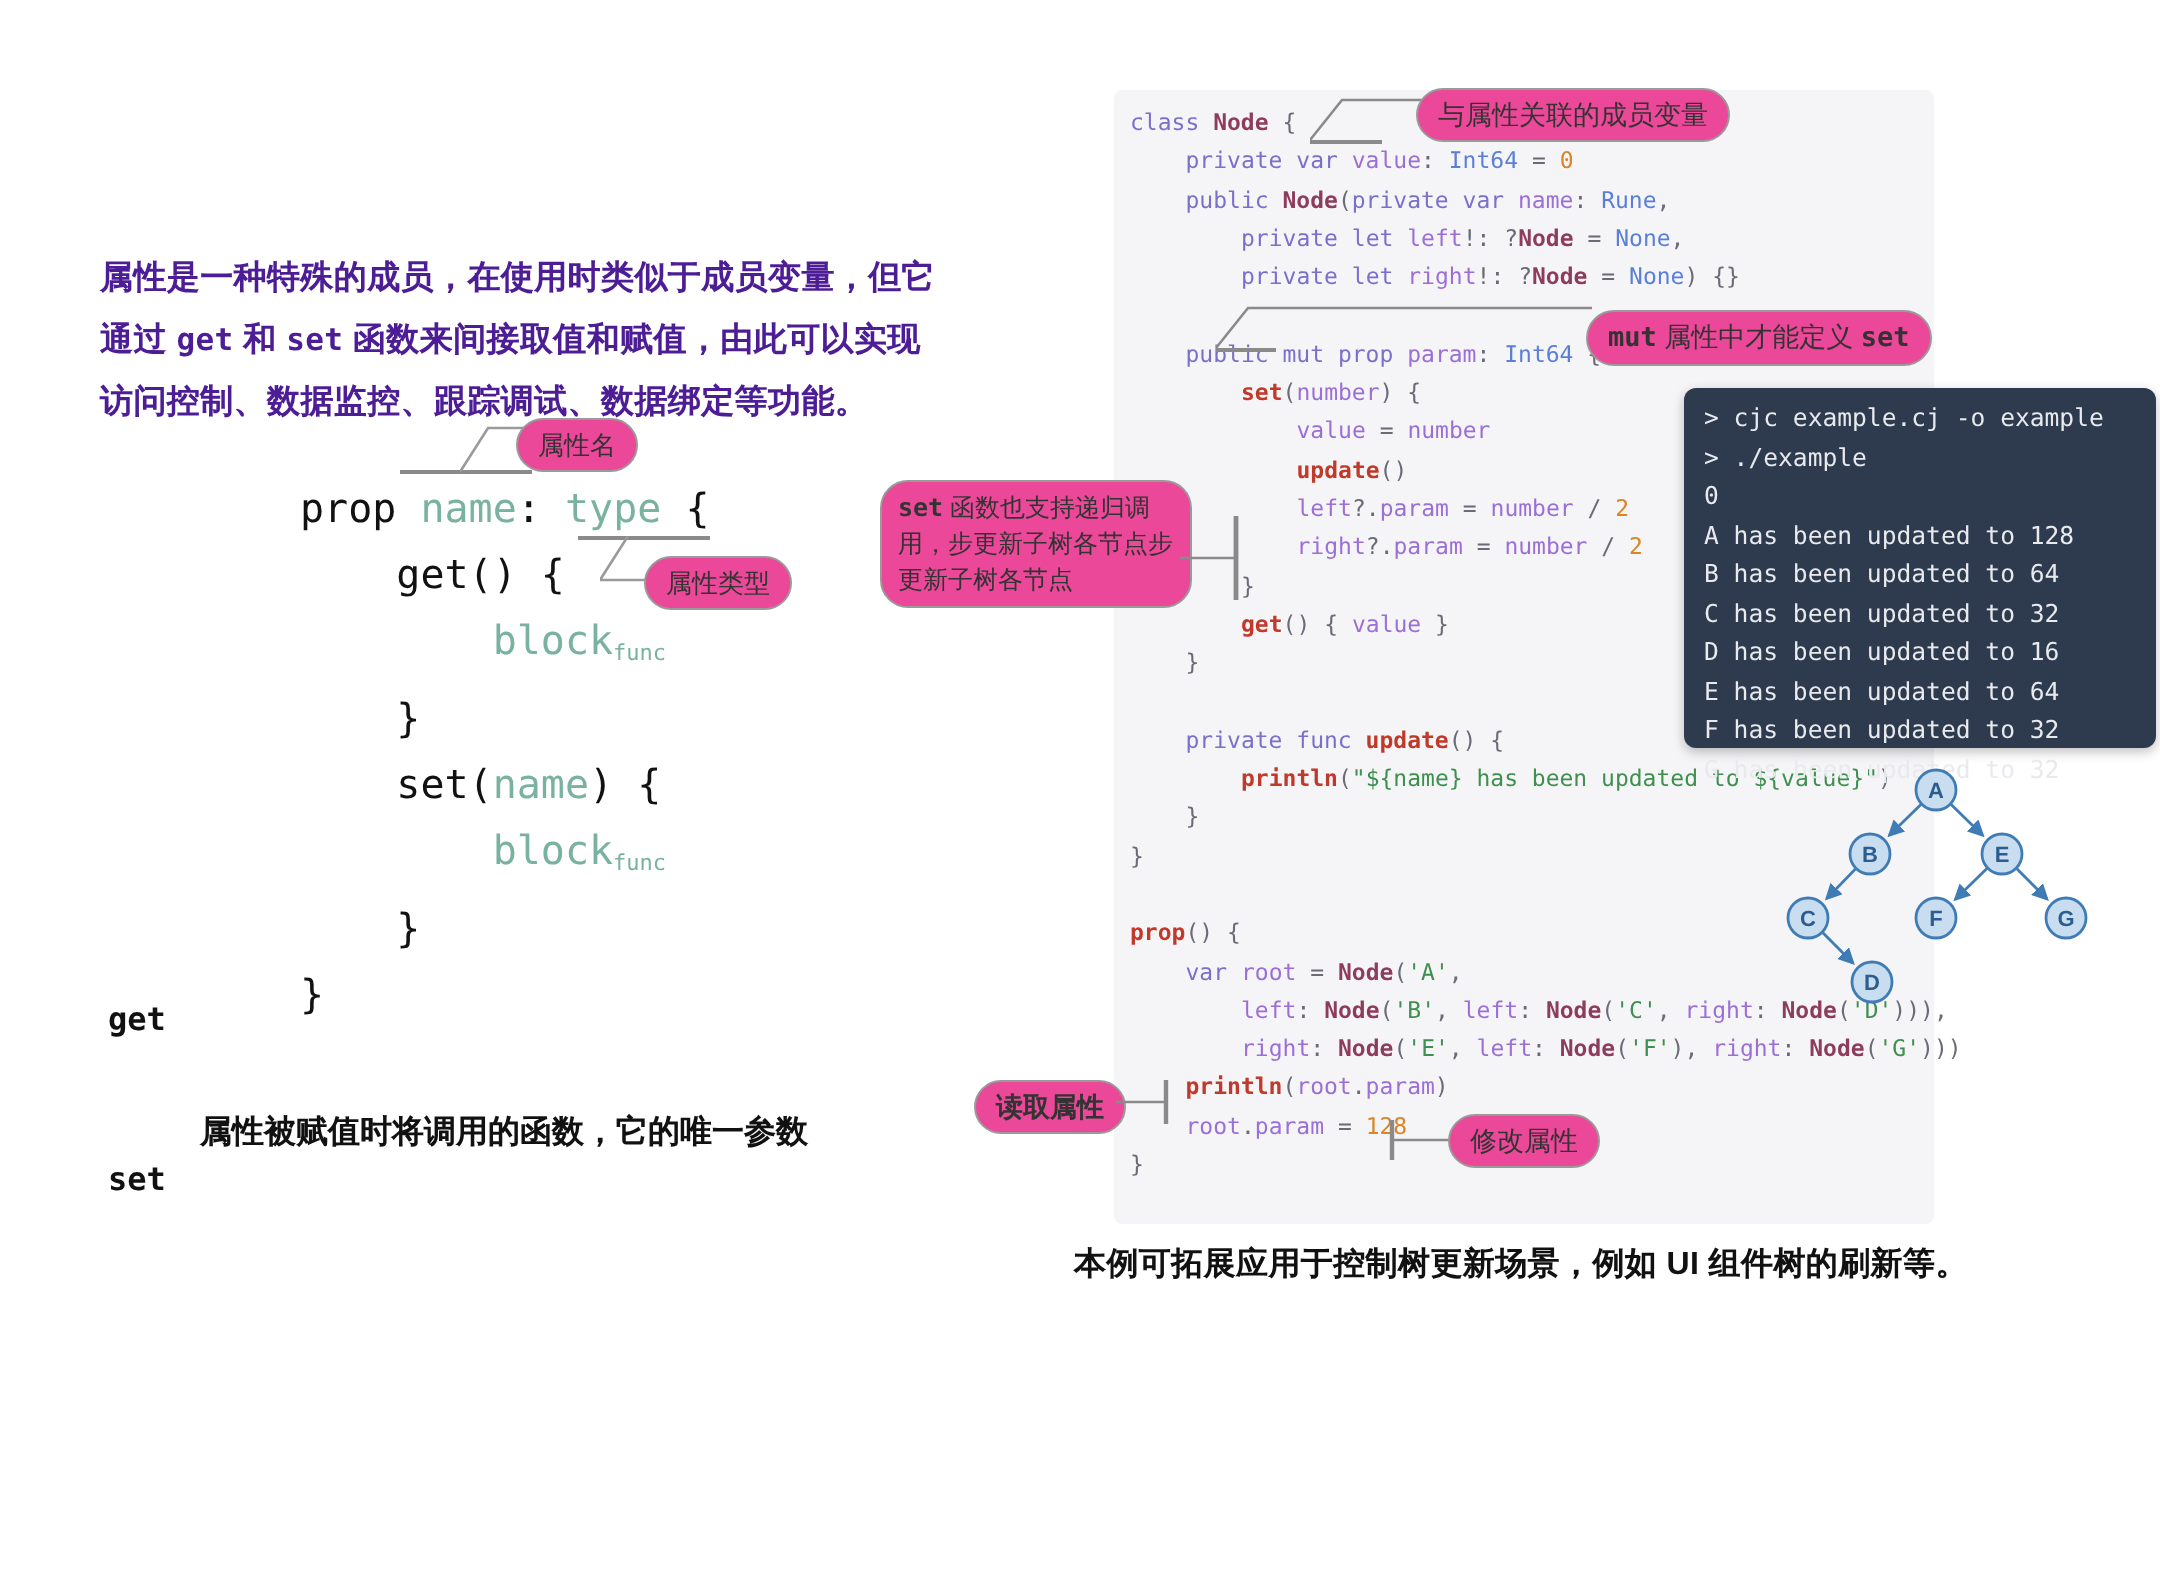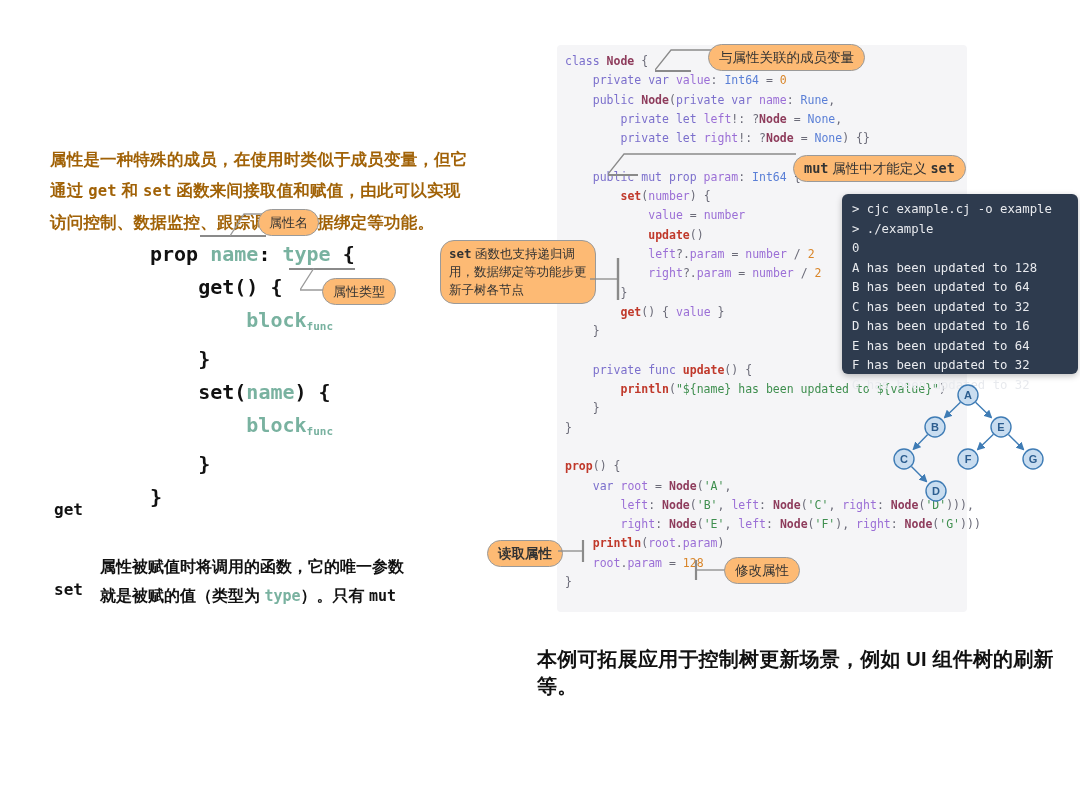--- a/index.html
+++ b/index.html
@@ -11,41 +11,40 @@
   .page{position:relative;width:1080px;height:791px;}
 
   
   .title{
     position:absolute;left:50px;top:62px;
     font-family:"Liberation Serif","DejaVu Serif",serif;
     font-size:42px;letter-spacing:4px;color:#111;line-height:1;
   }
   .intro{
     position:absolute;left:50px;top:124px;width:450px;
-    font-size:16.5px;line-height:31px;font-weight:bold;color:#a16207;
+    font-size:16.5px;line-height:31px;font-weight:bold;color:#4c1d95;
     letter-spacing:.2px;
-    margin-top:20px;
   }
   .intro .mono{font-family:"DejaVu Sans Mono","Liberation Mono",monospace;font-weight:bold;font-size:15.5px;}
 
   
   .syntax{
     position:absolute;left:150px;top:238px;
     font-family:"DejaVu Sans Mono","Liberation Mono",monospace;
-    font-size:20px;font-weight:bold;line-height:33px;color:#111;
+    font-size:20px;font-weight:normal;line-height:33px;color:#111;
     white-space:pre;
   }
   .syntax .g{color:#79b2a0;}
   .syntax .sub{font-size:11px;vertical-align:-3px;letter-spacing:0;}
   .uline{position:absolute;background:#8a8a8a;height:2px;}
 
   
   .bubble{
     position:absolute;border:1.3px solid #9a9a9a;border-radius:14px;
-    background:#fdba74;color:#333;font-size:13px;line-height:19px;
+    background:#ec4899;color:#333;font-size:13px;line-height:19px;
     padding:3px 10px;white-space:nowrap;
   }
   .bubble.multi{white-space:normal;text-align:left;}
   .bubble .mono{font-family:"DejaVu Sans Mono","Liberation Mono",monospace;font-weight:bold;}
   .leader{position:absolute;}
   .defkey{
     position:absolute;font-family:"DejaVu Sans Mono","Liberation Mono",monospace;
     font-size:16px;font-weight:bold;color:#111;
   }
   .deftext{position:absolute;width:370px;font-size:16px;line-height:29px;font-weight:bold;color:#111;}
@@ -79,22 +78,22 @@
   }
   .termtext{
     position:absolute;left:852px;top:200px;
     font-family:"DejaVu Sans Mono","Liberation Mono",monospace;
     font-size:12.3px;line-height:19.5px;color:#e8eaee;white-space:pre;
   }
 
   
   .tree{position:absolute;left:880px;top:375px;width:180px;height:135px;}
   .caption{
-    position:absolute;left:537px;top:646px;width:520px;
-    font-size:20px;font-weight:bold;color:#111;letter-spacing:.2px;
+    position:absolute;left:537px;top:622px;width:520px;
+    font-size:16px;font-weight:bold;color:#111;letter-spacing:.2px;
   }
 </style>
 </head>
 <body>
 
 <div class="page">
 
 
   <div class="intro">
     <div><span>属性是一种特殊的成员，在使用时类似于成员变量，但它</span></div>
@@ -122,21 +121,20 @@
   </svg>
 
   <div class="bubble" style="left:258px;top:209px;"><span>属性名</span></div>
   <div class="bubble" style="left:322px;top:278px;"><span>属性类型</span></div>
 
   <div class="defkey" style="left:54px;top:500px;">get</div>
 
   <div class="defkey" style="left:54px;top:580px;">set</div>
   <div class="deftext" style="left:100px;top:552px;">
     <div><span>属性被赋值时将调用的函数，它的唯一参数</span></div>
-    <div><span>就是被赋的值（类型为 </span><span class="g">type</span><span>）。只有 </span><span class="mono">mut</span></div>
   </div>
 
   <div class="codepanel"></div>
   <div class="code" id="code-block"><span class="kw">class</span><span class="pl"> </span><span class="cls">Node</span><span class="pl"> </span><span class="pl">{</span>
 <span class="pl"> </span><span class="pl"> </span><span class="pl"> </span><span class="pl"> </span><span class="kw">private</span><span class="pl"> </span><span class="kw">var</span><span class="pl"> </span><span class="var">value</span><span class="pl">:</span><span class="pl"> </span><span class="ty">Int64</span><span class="pl"> </span><span class="pl">=</span><span class="pl"> </span><span class="num">0</span>
 <span class="pl"> </span><span class="pl"> </span><span class="pl"> </span><span class="pl"> </span><span class="kw">public</span><span class="pl"> </span><span class="cls">Node</span><span class="pl">(</span><span class="kw">private</span><span class="pl"> </span><span class="kw">var</span><span class="pl"> </span><span class="var">name</span><span class="pl">:</span><span class="pl"> </span><span class="ty">Rune</span><span class="pl">,</span>
 <span class="pl"> </span><span class="pl"> </span><span class="pl"> </span><span class="pl"> </span><span class="pl"> </span><span class="pl"> </span><span class="pl"> </span><span class="pl"> </span><span class="kw">private</span><span class="pl"> </span><span class="kw">let</span><span class="pl"> </span><span class="var">left</span><span class="pl">!</span><span class="pl">:</span><span class="pl"> </span><span class="pl">?</span><span class="cls">Node</span><span class="pl"> </span><span class="pl">=</span><span class="pl"> </span><span class="ty">None</span><span class="pl">,</span>
 <span class="pl"> </span><span class="pl"> </span><span class="pl"> </span><span class="pl"> </span><span class="pl"> </span><span class="pl"> </span><span class="pl"> </span><span class="pl"> </span><span class="kw">private</span><span class="pl"> </span><span class="kw">let</span><span class="pl"> </span><span class="var">right</span><span class="pl">!</span><span class="pl">:</span><span class="pl"> </span><span class="pl">?</span><span class="cls">Node</span><span class="pl"> </span><span class="pl">=</span><span class="pl"> </span><span class="ty">None</span><span class="pl">)</span><span class="pl"> </span><span class="pl">{</span><span class="pl">}</span>
 &nbsp;
 <span class="pl"> </span><span class="pl"> </span><span class="pl"> </span><span class="pl"> </span><span class="kw">public</span><span class="pl"> </span><span class="kw">mut</span><span class="pl"> </span><span class="kw">prop</span><span class="pl"> </span><span class="var">param</span><span class="pl">:</span><span class="pl"> </span><span class="ty">Int64</span><span class="pl"> </span><span class="pl">{</span>
@@ -180,21 +178,21 @@
   <div class="uline" style="left:655px;top:70px;width:36px;"></div>
   <div class="bubble" style="left:708px;top:44px;font-size:13.5px;"><span>与属性关联的成员变量</span></div>
 
   <svg class="leader" style="left:608px;top:152px;" width="190" height="25">
     <polyline points="0,22 16,2 188,2" fill="none" stroke="#8a8a8a" stroke-width="1.3"></polyline>
   </svg>
   <div class="uline" style="left:608px;top:174px;width:30px;"></div>
   <div class="bubble" style="left:793px;top:155px;font-size:13.5px;"><span class="mono">mut</span><span> 属性中才能定义 </span><span class="mono">set</span></div>
 
   <div class="bubble multi" style="left:440px;top:240px;width:138px;font-size:12.5px;line-height:18px;padding:4px 8px;">
-    <span class="mono">set</span><span> 函数也支持递归调</span><span>用，数据绑定等功能</span><span>步更新子树各节点</span>
+    <span class="mono">set</span><span> 函数也支持递归调</span><span>用，步更新子树各节点</span><span>步更新子树各节点</span>
   </div>
   <svg class="leader" style="left:590px;top:258px;" width="40" height="42">
     <line x1="0" y1="21" x2="28" y2="21" stroke="#8a8a8a" stroke-width="1.3"></line>
     <line x1="28" y1="0" x2="28" y2="42" stroke="#8a8a8a" stroke-width="2.4"></line>
   </svg>
 
   <div class="bubble" style="left:487px;top:540px;font-size:13.5px;font-weight:bold;"><span>读取属性</span></div>
   <svg class="leader" style="left:558px;top:538px;" width="34" height="26">
     <line x1="0" y1="13" x2="25" y2="13" stroke="#8a8a8a" stroke-width="1.3"></line>
     <line x1="25" y1="2" x2="25" y2="24" stroke="#8a8a8a" stroke-width="2.2"></line>

